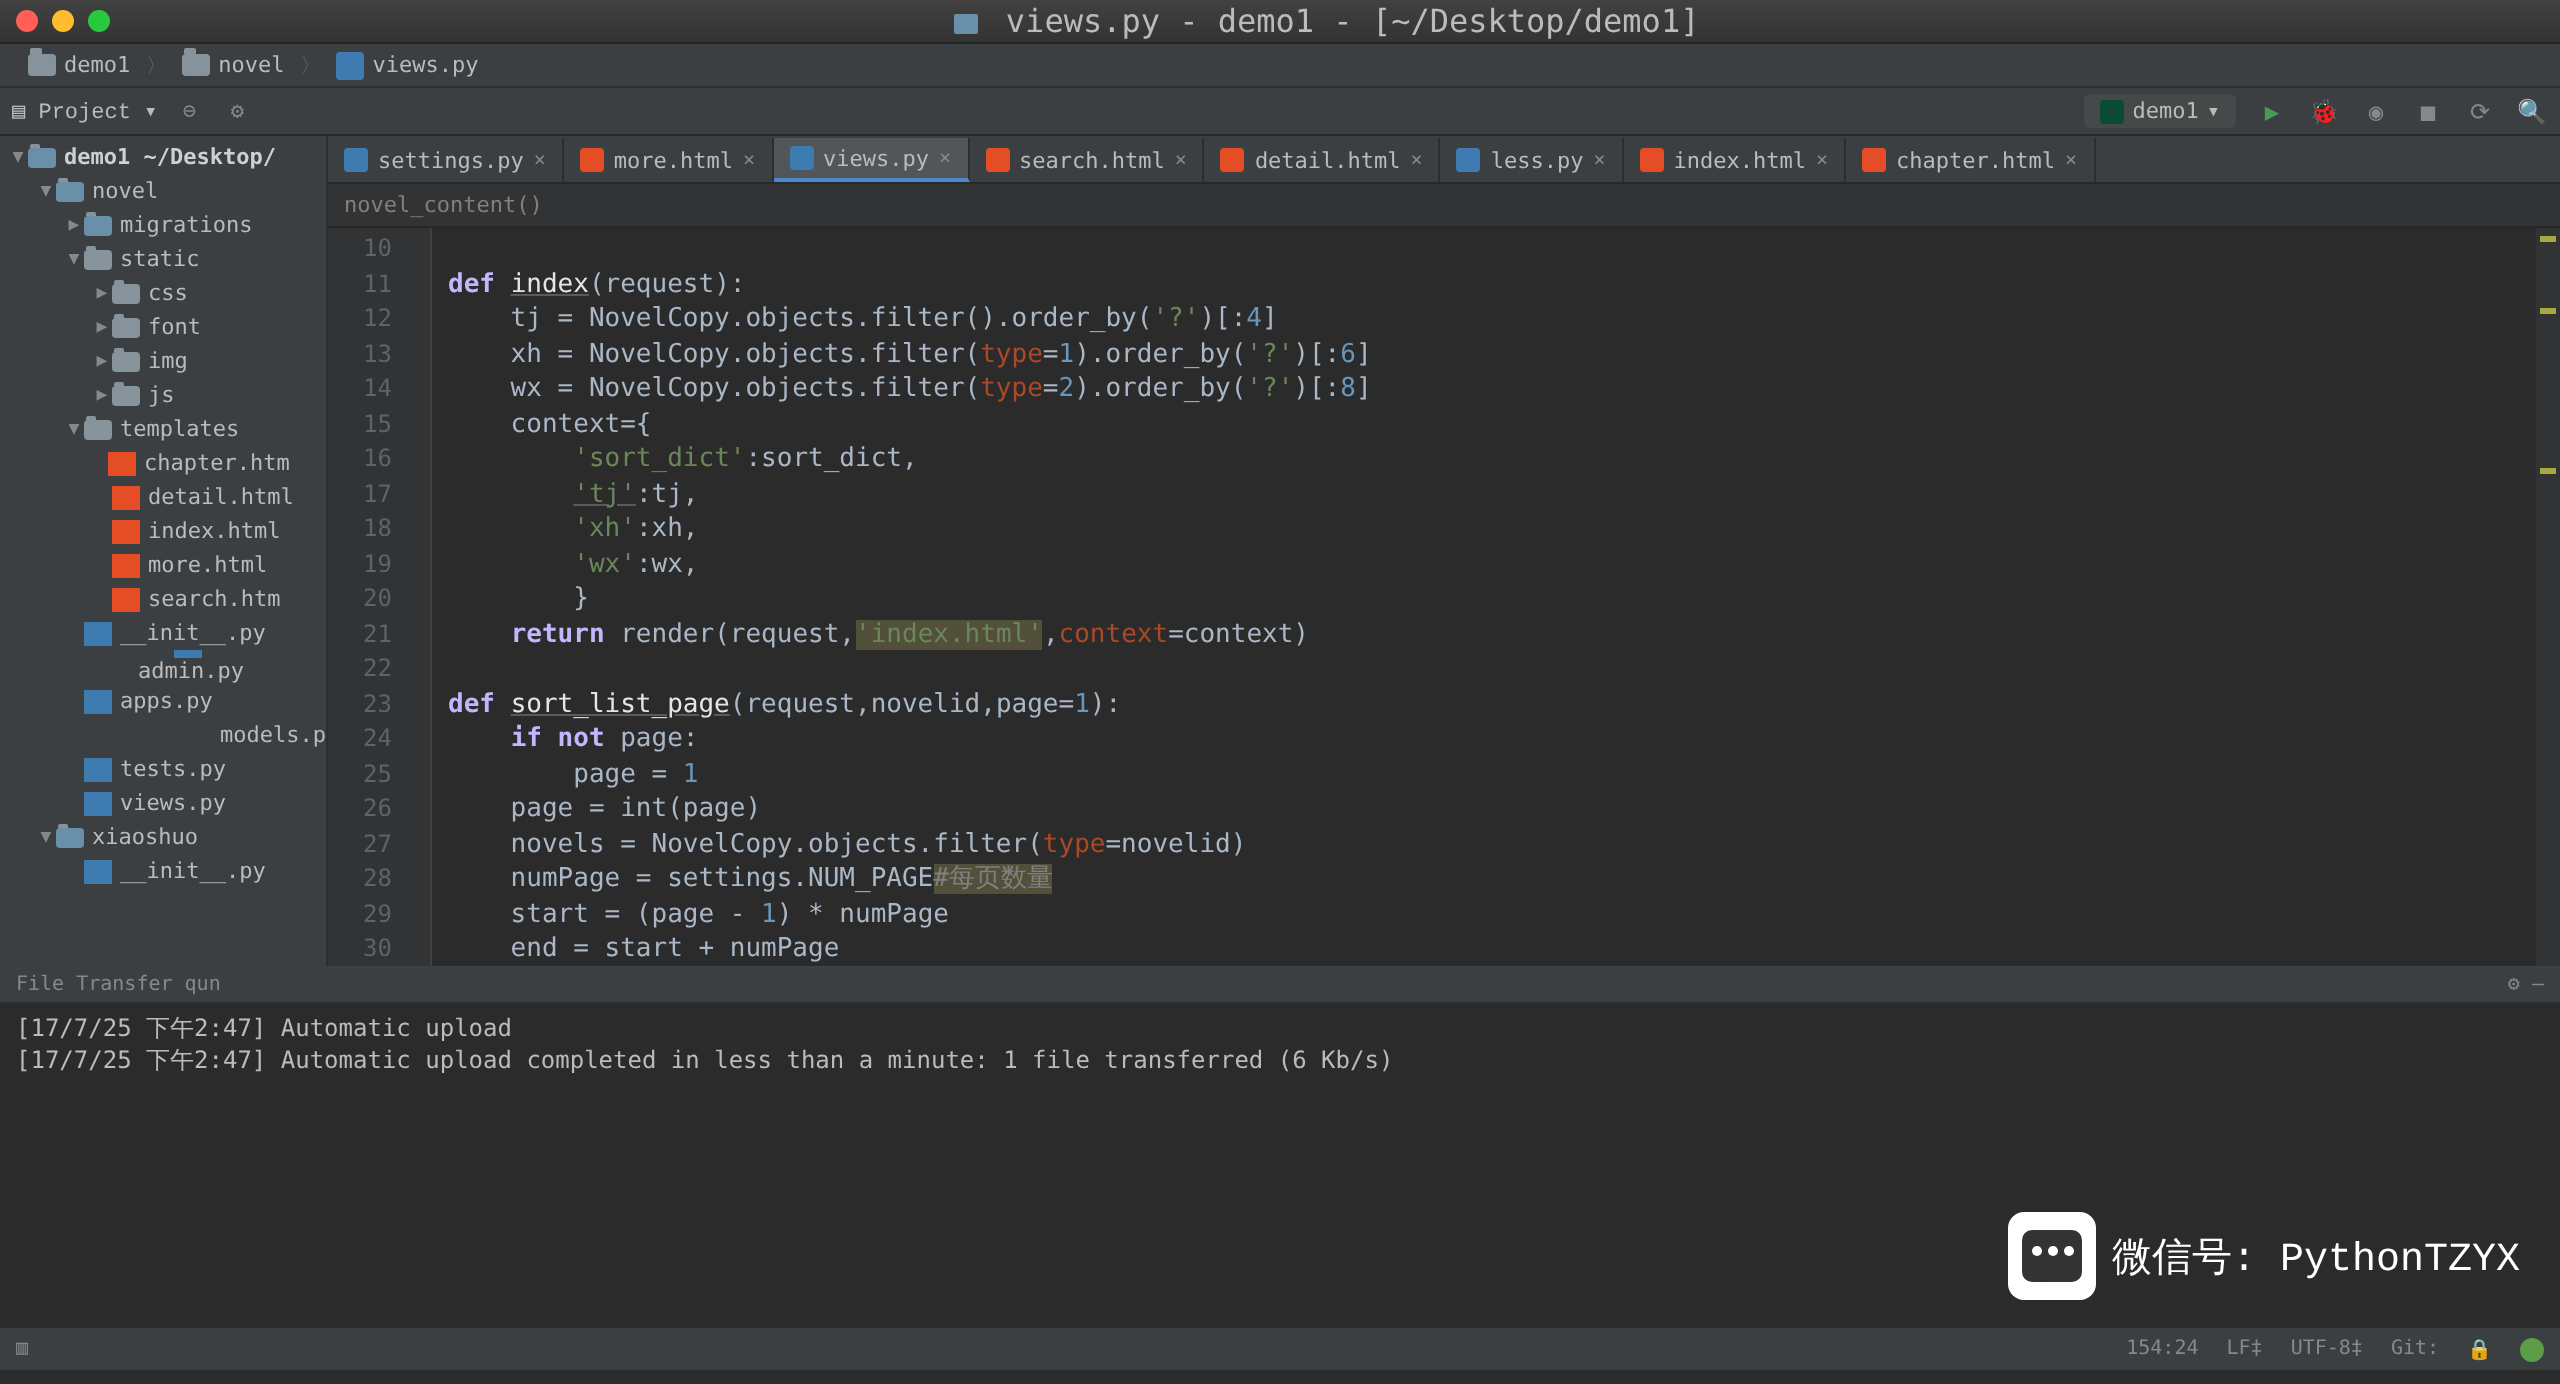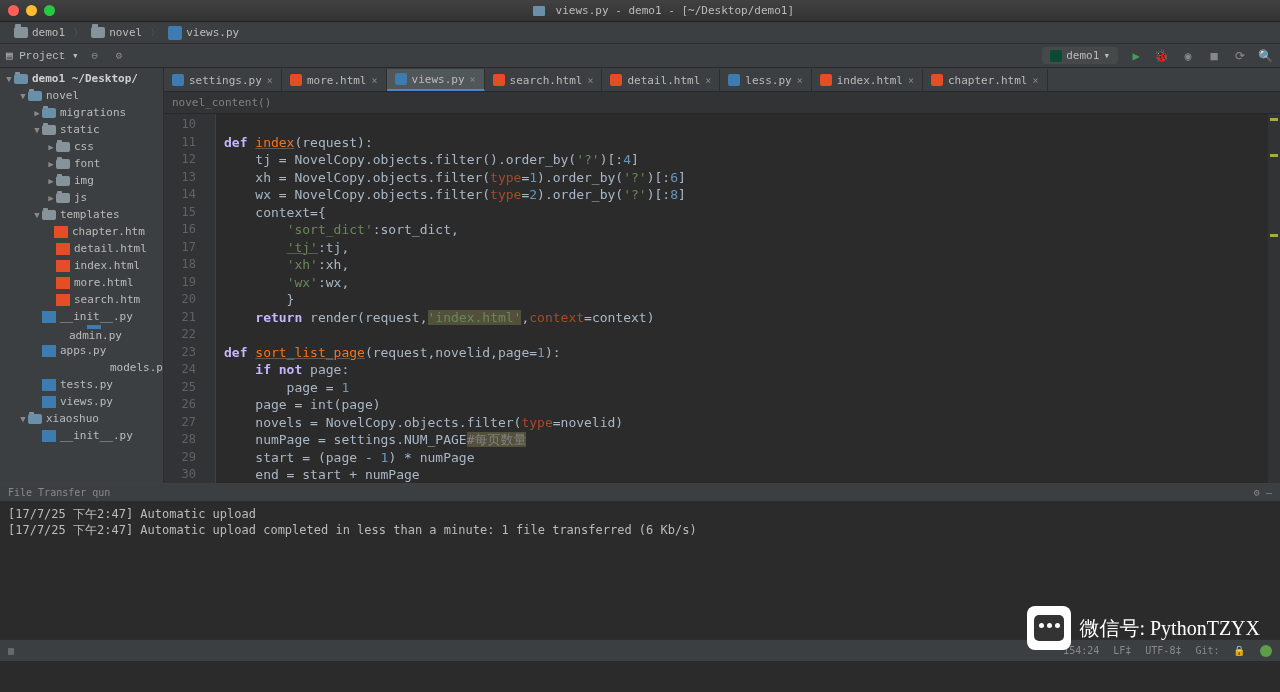--- a/index.html
+++ b/index.html
@@ -19,21 +19,21 @@
   display: flex;
   align-items: center;
   padding: 0 8px;
   border-bottom: 1px solid #222;
 }
 .window-controls { display: flex; gap: 7px; }
 .wc { width: 11px; height: 11px; border-radius: 50%; }
 .wc.red { background: #ff5f57; }
 .wc.yellow { background: #ffbd2e; }
 .wc.green { background: #28c940; }
-.title-text { flex: 1; text-align: center; color: #bbb; font-size: 11px; }
+.title-text { flex: 1; text-align: center; color: #bbb; font-size: 16px; }
 .folder-ic { display: inline-block; width: 12px; height: 10px; background: #6a8fa8; border-radius: 1px; margin-right: 4px; vertical-align: middle; }
 
 .navbar {
   height: 22px;
   background: #3c3f41;
   display: flex;
   align-items: center;
   padding: 0 8px;
   gap: 2px;
   border-bottom: 1px solid #2d2d2d;
@@ -92,40 +92,40 @@
 .tab-ic.html { background:#e44d26; }
 .tab-ic.py { background:#3e7bb0; }
 
 .breadcrumb { height:22px; background:#313335; display:flex; align-items:center; padding:0 8px; color:#808080; font-size:11px; border-bottom:1px solid #282828; }
 
 .code-container { flex:1; display:flex; overflow:hidden; position:relative; }
 .gutter { width:40px; background:#313335; text-align:right; padding-right:8px; color:#606366; font-size:12px; line-height:17.5px; padding-top:2px; }
 .fold-gutter { width:12px; background:#313335; border-right:1px solid #404040; }
 .code { flex:1; padding:2px 8px; font-size:13px; line-height:17.5px; white-space:pre; }
 .kw { color:#c4b5fd; font-weight:bold; }
-.fn { color:#f97316; }
+.fn { color:#e5e5e5; }
 .str { color:#6a8759; }
 .num { color:#6897bb; }
 .param { color:#aa4926; }
 .comment { color:#808080; }
 .underline { text-decoration:underline; text-decoration-color:#5b5b5b; }
 .hl-warn { background:#52503a; }
 .mini { position:absolute; right:0; top:0; width:12px; height:100%; background:#313335; }
 .mini-mark { position:absolute; right:2px; width:8px; height:3px; }
 
-.bottom-panel { height:156px; background:#2b2b2b; border-top:1px solid #404040; display:flex; flex-direction:column; }
+.bottom-panel { height:180px; background:#2b2b2b; border-top:1px solid #404040; display:flex; flex-direction:column; }
 .bp-header { height:18px; background:#3c3f41; display:flex; align-items:center; justify-content:space-between; padding:0 8px; color:#888; font-size:10px; border-bottom:1px solid #2d2d2d; }
 .bp-content { flex:1; padding:4px 8px; color:#bbb; font-size:12px; font-family:Menlo,monospace; line-height:16px; white-space:pre; }
 
 .statusbar { height:22px; background:#3c3f41; border-top:1px solid #2d2d2d; display:flex; align-items:center; justify-content:space-between; padding:0 8px; color:#888; font-size:10px; }
 .status-right { display:flex; gap:14px; align-items:center; }
 .lock { color:#888; }
 .git-dot { width:12px; height:12px; background:#5b9e47; border-radius:50%; display:inline-block; }
 
-.watermark { position:absolute; right:20px; bottom:42px; color:#fff; display:flex; align-items:center; gap:8px; font-size:20px; font-family:Liberation Serif, serif; }
+.watermark { position:absolute; right:20px; bottom:42px; color:#fff; display:flex; align-items:center; gap:8px; font-size:20px; font-family:Liberation Mono, monospace; }
 .wm-icon { width:44px; height:44px; background:#fff; border-radius:8px; display:flex; align-items:center; justify-content:center; }
 .wm-bubble { width:30px; height:26px; background:#333; border-radius:5px; position:relative; }
 .wm-bubble::after { content:''; position:absolute; bottom:-5px; left:6px; border:5px solid transparent; border-top-color:#333; }
 .wm-dots { position:absolute; top:8px; left:5px; display:flex; gap:3px; }
 .wm-dot { width:5px; height:5px; background:#fff; border-radius:50%; }
 </style>
 </head>
 <body>
 
 <div class="titlebar">

